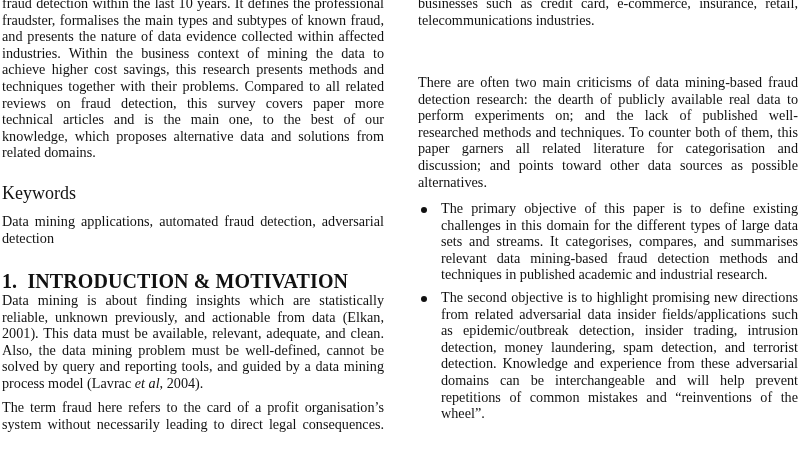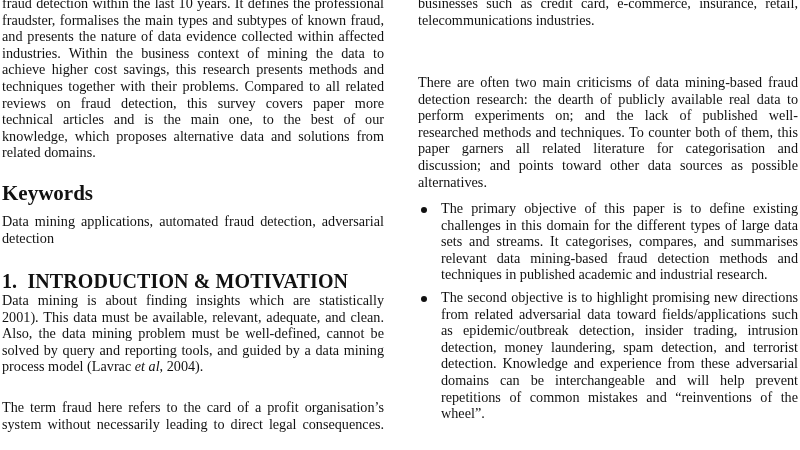--- a/index.html
+++ b/index.html
@@ -2,21 +2,21 @@
 <html><head>
 <meta charset="utf-8">
 <style>
   html, body { margin:0; padding:0; background:#ffffff; }
   body { width:800px; height:450px; overflow:hidden; position:relative;
          font-family:"Liberation Serif", serif; color:#111; }
   .col { position:absolute; width:382px; }
   .line { display:block; height:16.6px; line-height:16.6px; font-size:14.2px;
           text-align:justify; text-align-last:justify; white-space:nowrap; overflow:visible; }
   .line.last { text-align-last:left; }
-  .h-kw { position:absolute; font-weight:bold; font-size:21px; line-height:24px; }
+  .h-kw { position:absolute; font-weight:normal; font-size:18px; line-height:24px; }
   .h-sec { position:absolute; font-weight:bold; font-size:20px; line-height:22px; letter-spacing:0.1px;text-align:center; }
   .bullet-dot { position:absolute; width:6px; height:6px; border-radius:50%; background:#111; }
   .blist { position:absolute; width:372px; }
   em { font-style:italic; }
 </style>
 </head>
 <body>
 
 <div class="col" style="left:2px; top:-5px;">
   <span class="line">fraud detection within the last 10 years. It defines the professional</span>
@@ -35,20 +35,21 @@
 
 <div class="col" style="left:2px; top:213px;">
   <span class="line">Data mining applications, automated fraud detection, adversarial</span>
   <span class="line last">detection</span>
 </div>
 
 <div class="h-sec" style="left:2px; top:270px; white-space:pre;">1.  INTRODUCTION &amp; MOTIVATION</div>
 
 <div class="col" style="left:2px; top:292px;">
   <span class="line">Data mining is about finding insights which are statistically</span>
+  <span class="line">reliable, unknown previously, and actionable from data (Elkan,</span>
   <span class="line">2001). This data must be available, relevant, adequate, and clean.</span>
   <span class="line">Also, the data mining problem must be well-defined, cannot be</span>
   <span class="line">solved by query and reporting tools, and guided by a data mining</span>
   <span class="line last"><span>process model (Lavrac </span><em>et al</em><span>, 2004).</span></span>
 </div>
 
 <div class="col" style="left:2px; top:399px;">
   <span class="line">The term fraud here refers to the card of a profit organisation’s</span>
   <span class="line">system without necessarily leading to direct legal consequences.</span>
 </div>
@@ -73,20 +74,20 @@
   <span class="line">The primary objective of this paper is to define existing</span>
   <span class="line">challenges in this domain for the different types of large data</span>
   <span class="line">sets and streams. It categorises, compares, and summarises</span>
   <span class="line">relevant data mining-based fraud detection methods and</span>
   <span class="line last">techniques in published academic and industrial research.</span>
 </div>
 
 <div class="bullet-dot" style="left:421px; top:296px;"></div>
 <div class="blist" style="left:441px; top:289px; width:357px;">
   <span class="line">The second objective is to highlight promising new directions</span>
-  <span class="line">from related adversarial data toward fields/applications such</span>
+  <span class="line">from related adversarial data insider fields/applications such</span>
   <span class="line">as epidemic/outbreak detection, insider trading, intrusion</span>
   <span class="line">detection, money laundering, spam detection, and terrorist</span>
   <span class="line">detection. Knowledge and experience from these adversarial</span>
   <span class="line">domains can be interchangeable and will help prevent</span>
   <span class="line">repetitions of common mistakes and “reinventions of the</span>
   <span class="line last">wheel”.</span>
 </div>
 
 </body></html>

